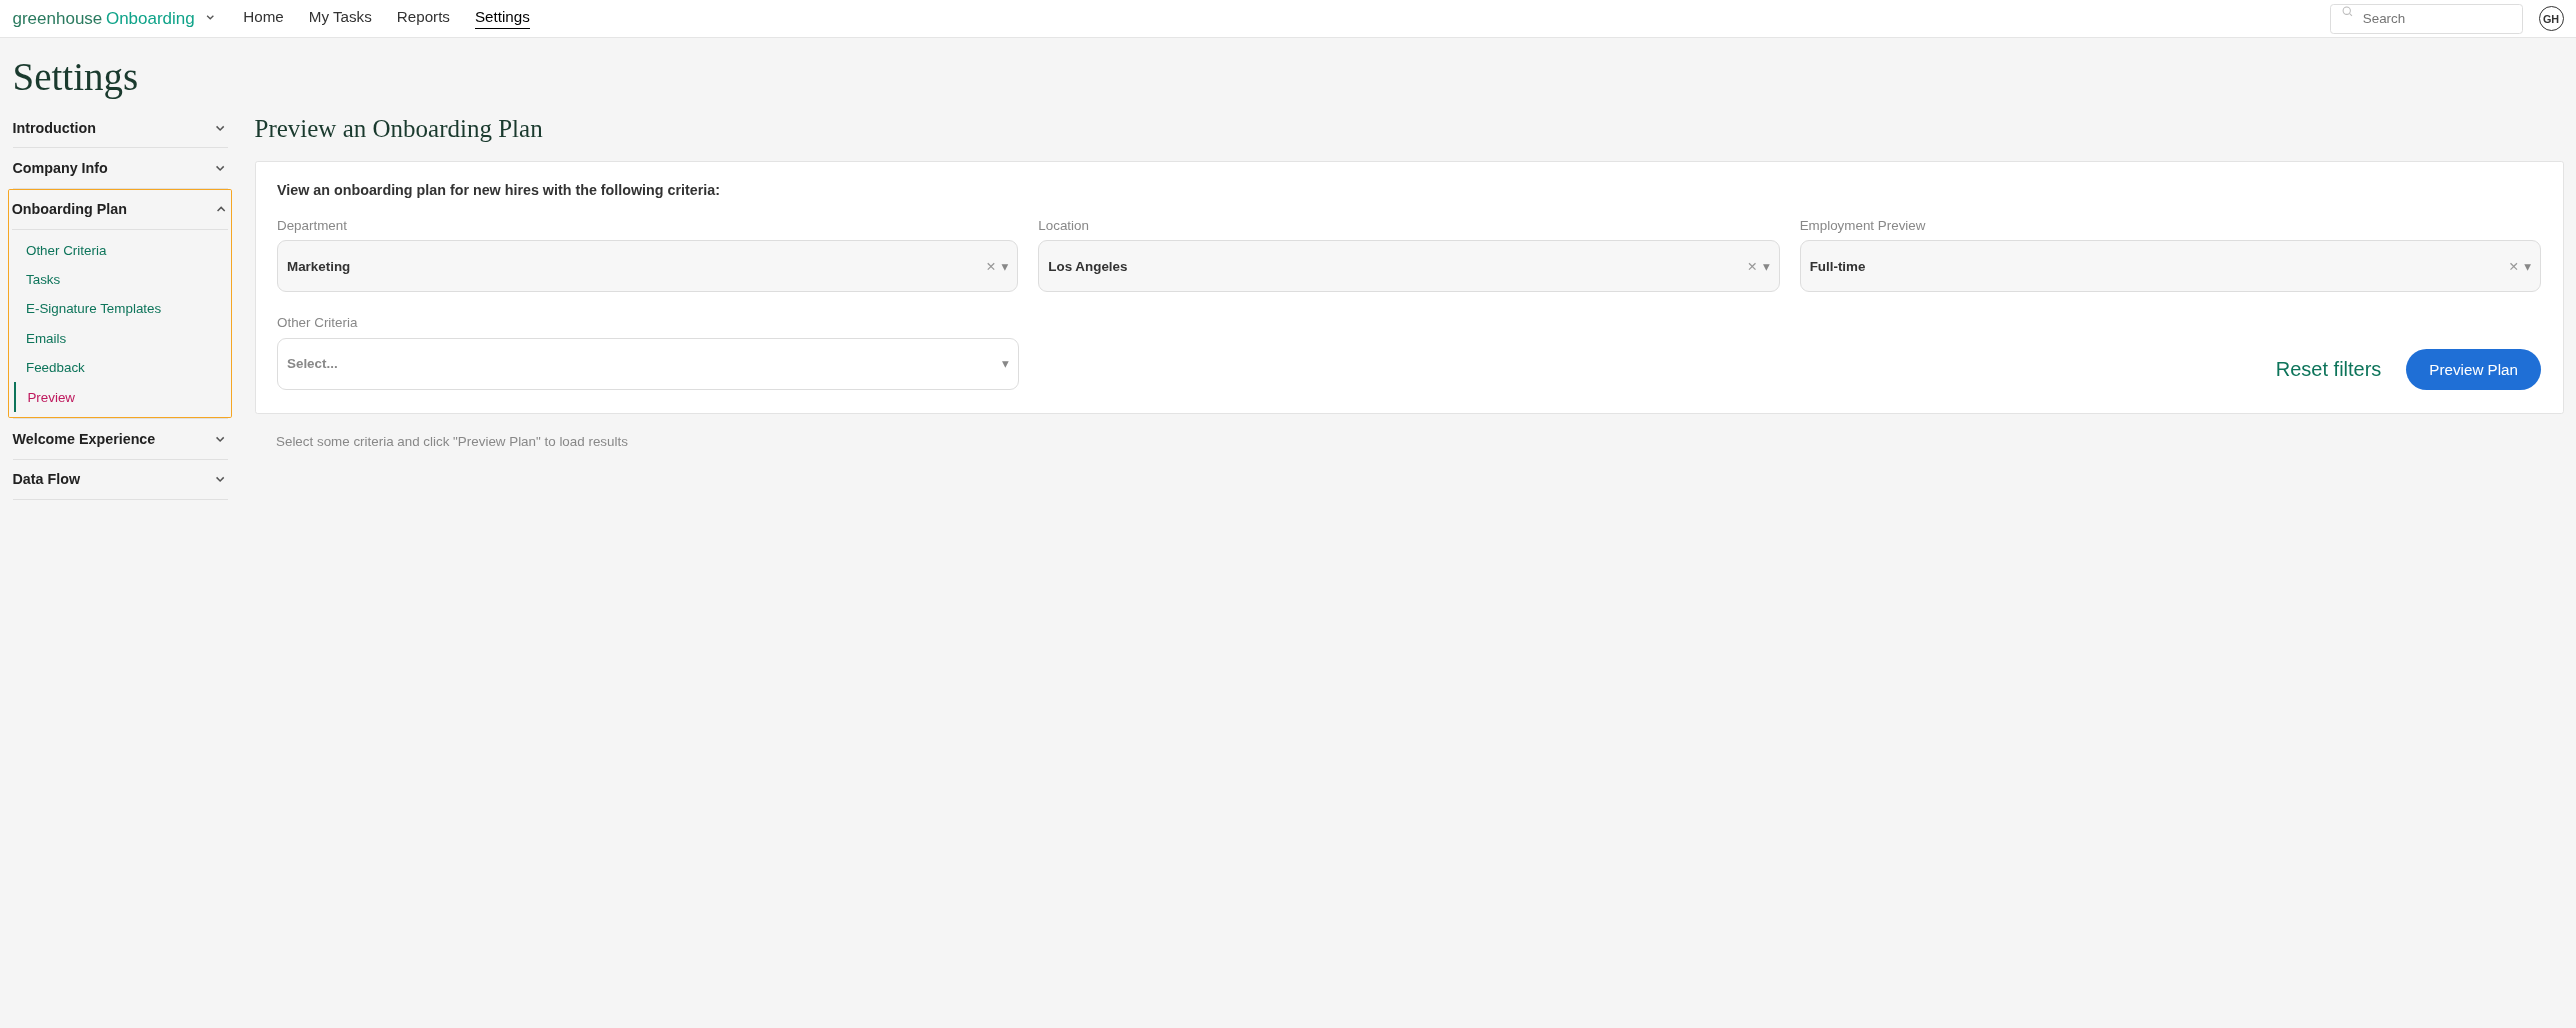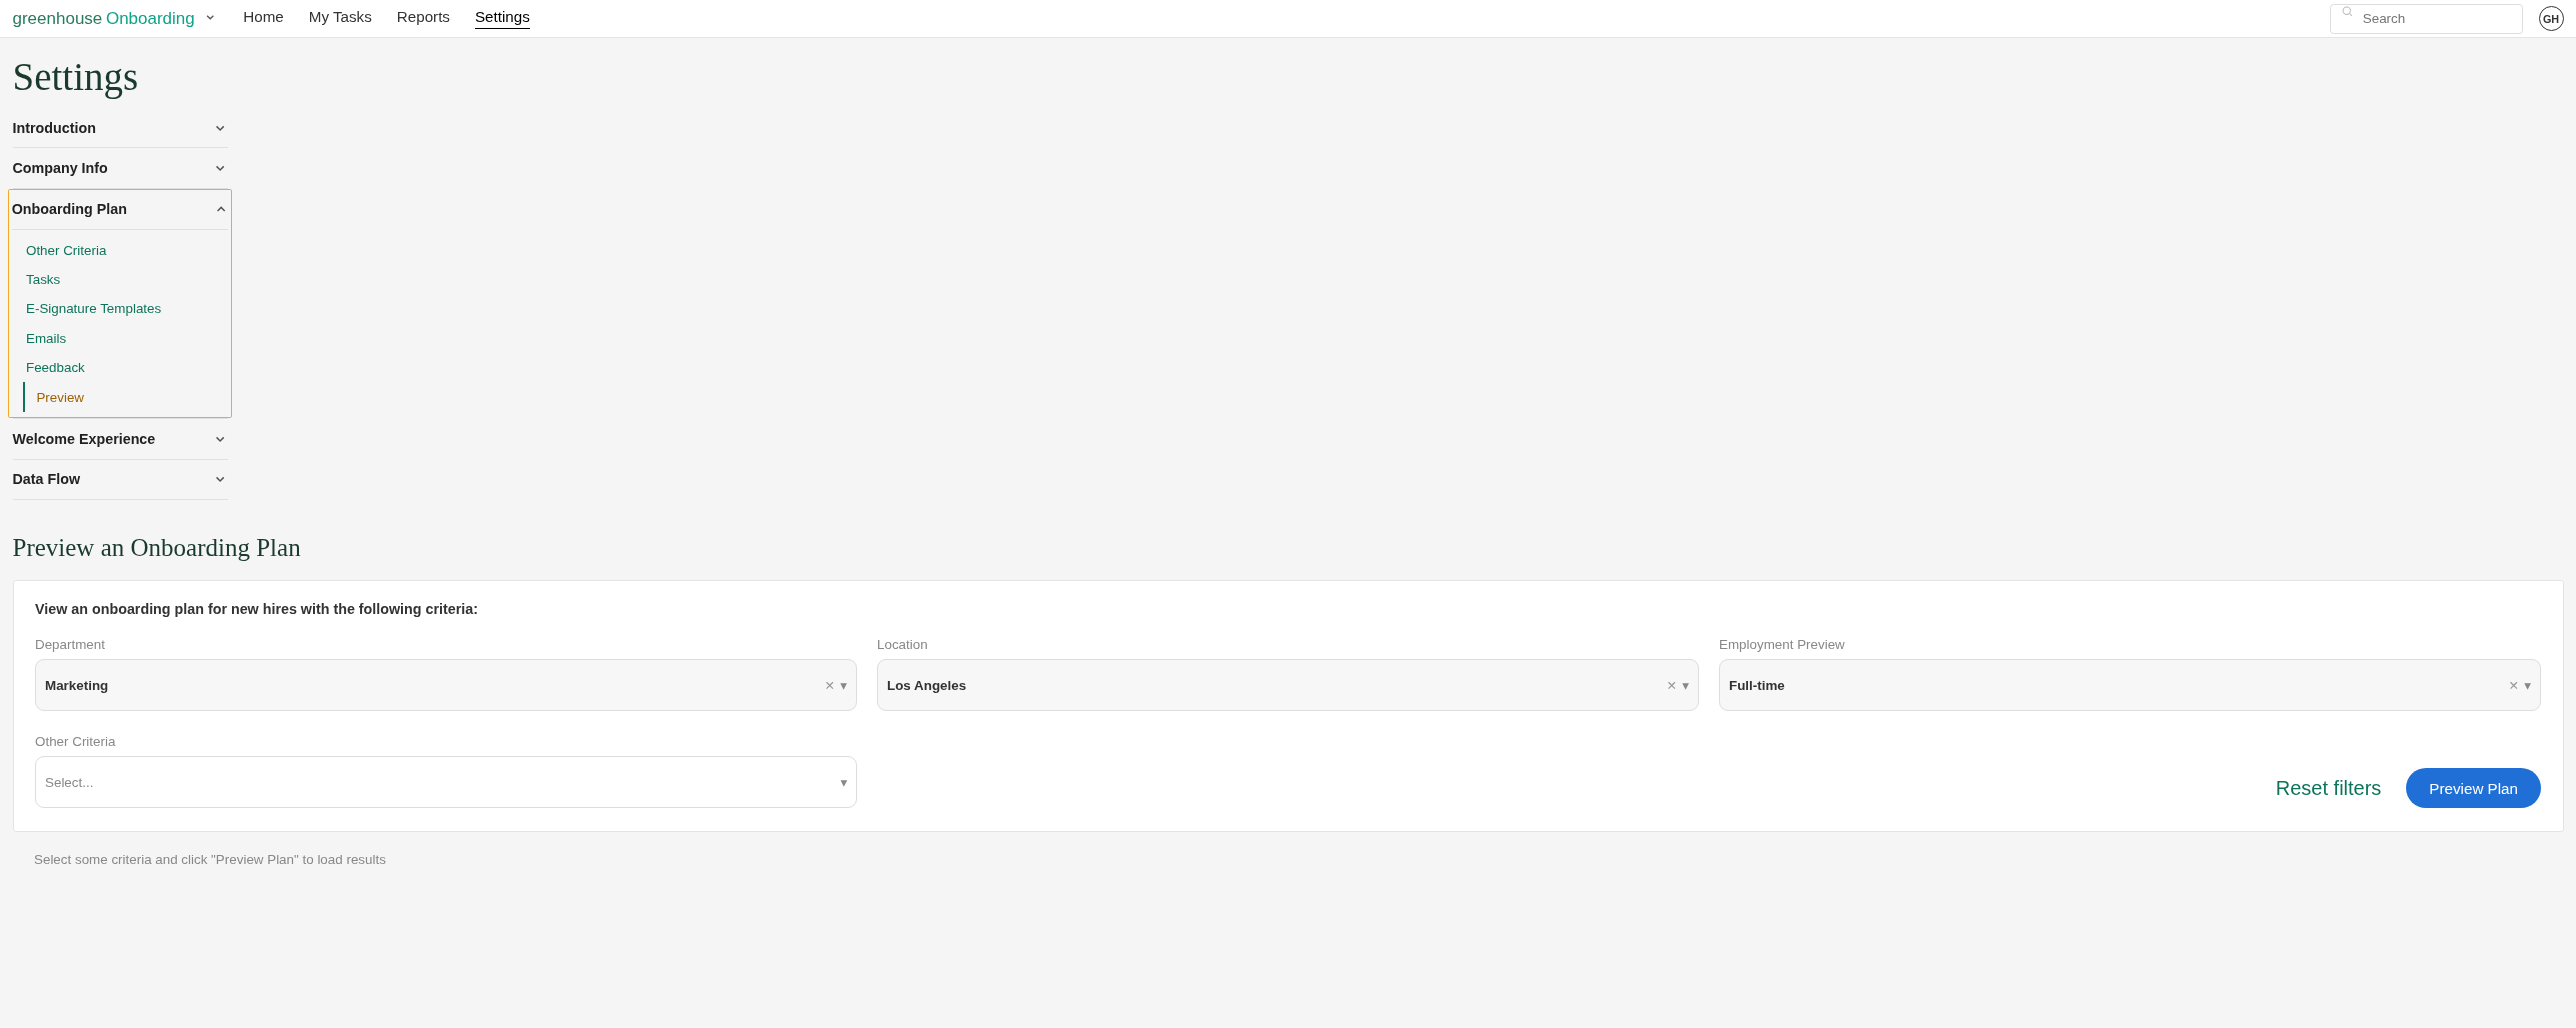--- a/index.html
+++ b/index.html
@@ -58,21 +58,20 @@
     color: #1a3a2e;
     padding: 16px 12.5px 9px;
     background: #f5f5f5;
   }
 
   .layout {
     display: flex;
     background: #f5f5f5;
     padding: 0 12.5px;
     gap: 27px;
-    flex-direction: column;
   }
 
   .sidebar { width: 215px; flex-shrink: 0; }
   .side-section {
     border-bottom: 0.9px solid #e0e0e0;
   }
   .side-header {
     display: flex;
     justify-content: space-between;
     align-items: center;
@@ -95,22 +94,22 @@
   }
   .side-sub-item {
     padding: 7.2px 0 7.2px 14.3px;
     color: #0d745a;
     font-size: 13.4px;
     cursor: pointer;
   }
   .side-sub-item.active {
     border-left: 2.7px solid #0d745a;
     padding-left: 11.7px;
-    color: #a16207;
-    margin-left: 11px;
+    color: #be185d;
+    margin-left: 2px;
   }
   .side-sub-item:not(.active){ margin-left: 0px; padding-left: 14.3px;}
 
   .main { flex: 1; padding-bottom: 36px;}
   .main-title {
     font-family: Georgia, 'Times New Roman', serif;
     font-size: 25px;
     color: #1a3a2e;
     margin: 7.2px 0 18px;
     font-weight: 400;
@@ -134,21 +133,21 @@
     background: #f7f7f7;
     height: 52px;
     display: flex;
     align-items: center;
     padding: 8px 9px;
     border-radius: 9px;
     cursor: pointer;
   }
   .dropdown.white { background: #fff; }
   .dropdown .val { flex: 1; font-weight: 600; color:#333; }
-  .dropdown .placeholder { flex: 1; color:#888; font-weight: 400;}
+  .dropdown .placeholder { flex: 1; color:#888; font-weight: 700;}
   .dropdown .x { color: #999; margin-right: 5.4px; cursor: pointer; font-size: 12.5px;}
   .dropdown .caret { color: #888; }
 
   .second-row { display:flex; align-items: flex-end; gap: 20px;}
   .other-col { width: calc((100% - 39px)/3); }
   .actions { flex:1; display:flex; justify-content: flex-end; align-items: center; gap: 25px; }
   .reset-link { color: #0d745a; cursor: pointer; font-size: 20px;}
   .preview-btn {
     background: #1f6fd6;
     color: #fff;

